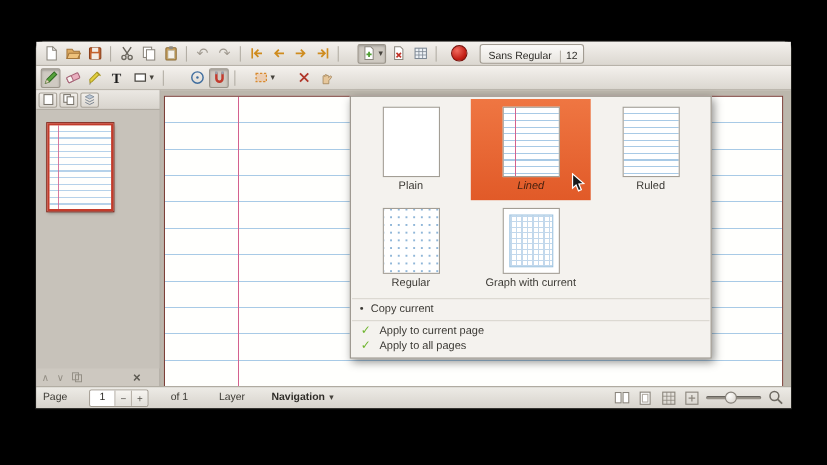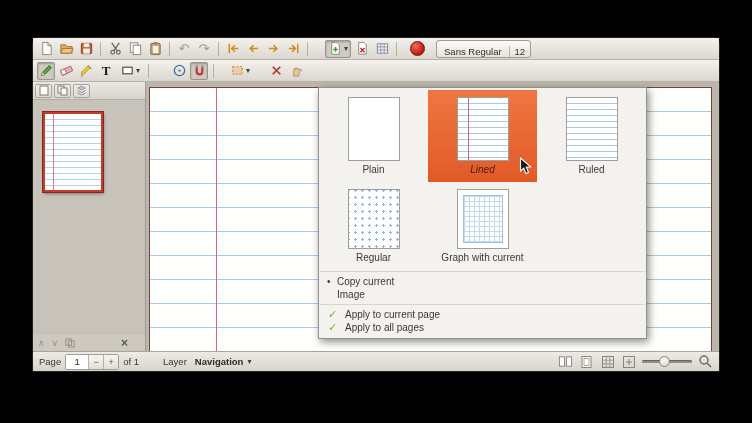--- a/index.html
+++ b/index.html
@@ -82,21 +82,21 @@
       background-image:
         repeating-linear-gradient(to right,#c2d8ec 0,#c2d8ec 1px,transparent 1px,transparent 5px),
         repeating-linear-gradient(to bottom,#c2d8ec 0,#c2d8ec 1px,transparent 1px,transparent 5px);}
   .popup-sep{height:1px;background:#dad6cf;margin:3px 1px;}
   .pitem{height:13px;line-height:13px;font-size:10px;color:#3a3833;padding-left:18px;position:relative;cursor:default;}
   .pitem .bullet{position:absolute;left:8px;top:0;}
   .pitem.checked{padding-left:26px;}
   .pitem .check{position:absolute;left:9px;top:0;color:#6fb52f;font-weight:bold;font-size:11px;}
   
   .statusbar{height:19px;background:linear-gradient(#edebe6,#d7d3cc);border-top:1px solid #a9a49a;
-             display:flex;align-items:center;padding:0 6px;font-size:9.5px;color:#3a3832;gap:4px;flex:none;}
+             display:flex;align-items:center;padding:0 6px;font-size:9.5px;color:#3a3832;gap:20px;flex:none;}
   .spin{display:flex;height:14px;border:1px solid #a29c92;border-radius:2px;background:#fff;overflow:hidden;align-items:stretch;}
   .spin input{width:22px;border:none;outline:none;font-size:9.5px;text-align:center;padding:0;background:#fff;
               font-family:inherit;color:#2e2c28;}
   .spin-btn{width:14px;display:flex;align-items:center;justify-content:center;border-left:1px solid #b8b2a9;
             background:linear-gradient(#f7f5f1,#e1ded8);font-size:9px;color:#55524c;}
   .layer-btn{display:flex;align-items:center;gap:3px;height:15px;padding:0 4px;border-radius:2px;}
   .layer-value{font-weight:bold;color:#2e2c28;}
   .status-right{margin-left:auto;display:flex;align-items:center;gap:6px;}
   .sicon{display:flex;align-items:center;justify-content:center;width:15px;height:15px;}
   .zoom-slider{width:50px;height:12px;position:relative;display:flex;align-items:center;}
@@ -341,23 +341,20 @@
               <div class="gb-inner"></div>
             </div>
           <div class="bg-label">Graph with current</div>
         </div>
       </div>
       <div class="popup-sep"></div>
       <div class="pitem">
         <span class="bullet">•</span>
         <span>Copy current</span>
       </div>
-      <div class="pitem">
-        <span>Image</span>
-      </div>
       <div class="popup-sep"></div>
       <div class="pitem checked">
         <span class="check">✓</span>
         <span>Apply to current page</span>
       </div>
       <div class="pitem checked">
         <span class="check">✓</span>
         <span>Apply to all pages</span>
       </div>
     </div>
@@ -369,21 +366,21 @@
     </div>
 
     <div class="statusbar">
       <span>Page</span>
       <div class="spin">
         <input value="1" style="">
         <div class="spin-btn">−</div>
         <div class="spin-btn">+</div>
       </div>
       <span>of 1</span>
-      <span style="margin-left:20px;">Layer</span>
+      <span style="margin-left:8px;">Layer</span>
       <div class="layer-btn">
         <span class="layer-value">Navigation</span>
         <span class="chev">▾</span>
       </div>
       <div class="status-right">
         <div class="sicon">
           <svg width="15" height="14" viewBox="0 0 16 14">
               <rect x="1.5" y="1.5" width="5.5" height="10" fill="#fff" stroke="#8a857c"></rect>
               <rect x="9" y="1.5" width="5.5" height="10" fill="#fff" stroke="#8a857c"></rect>
             </svg>

